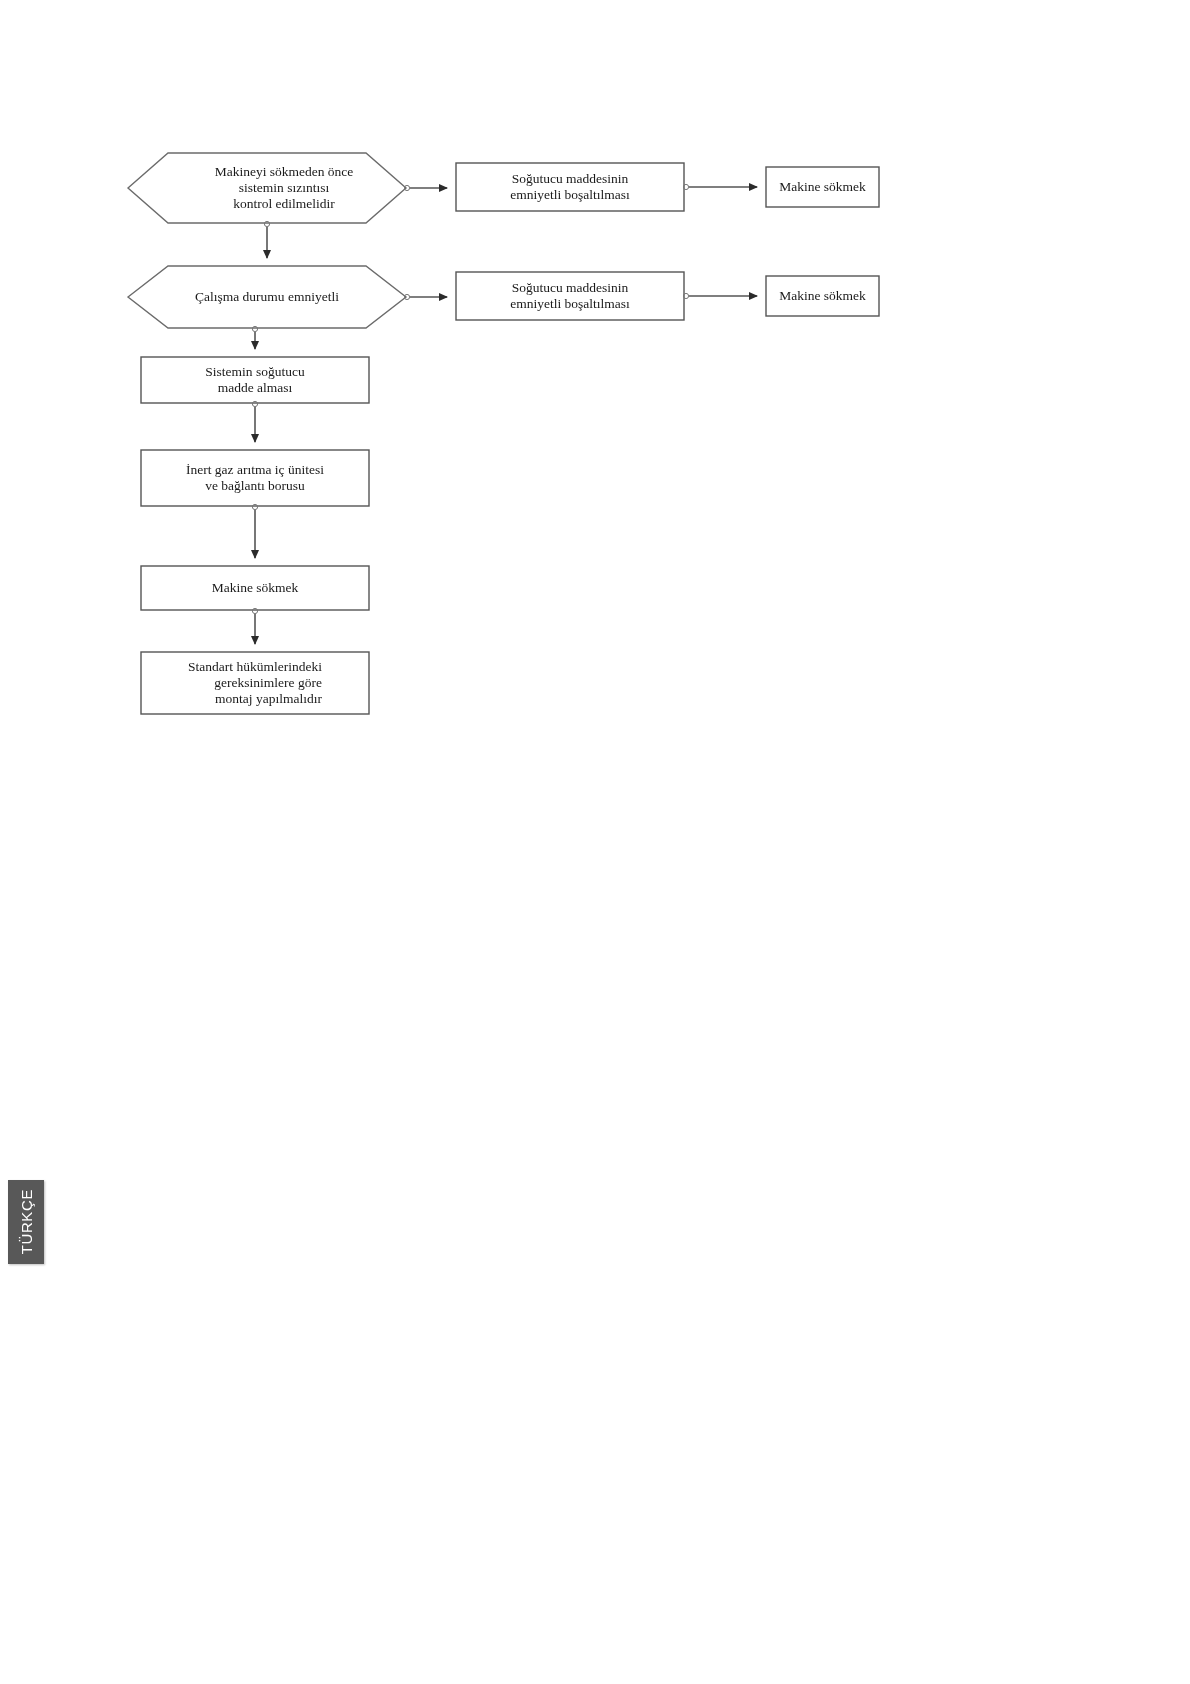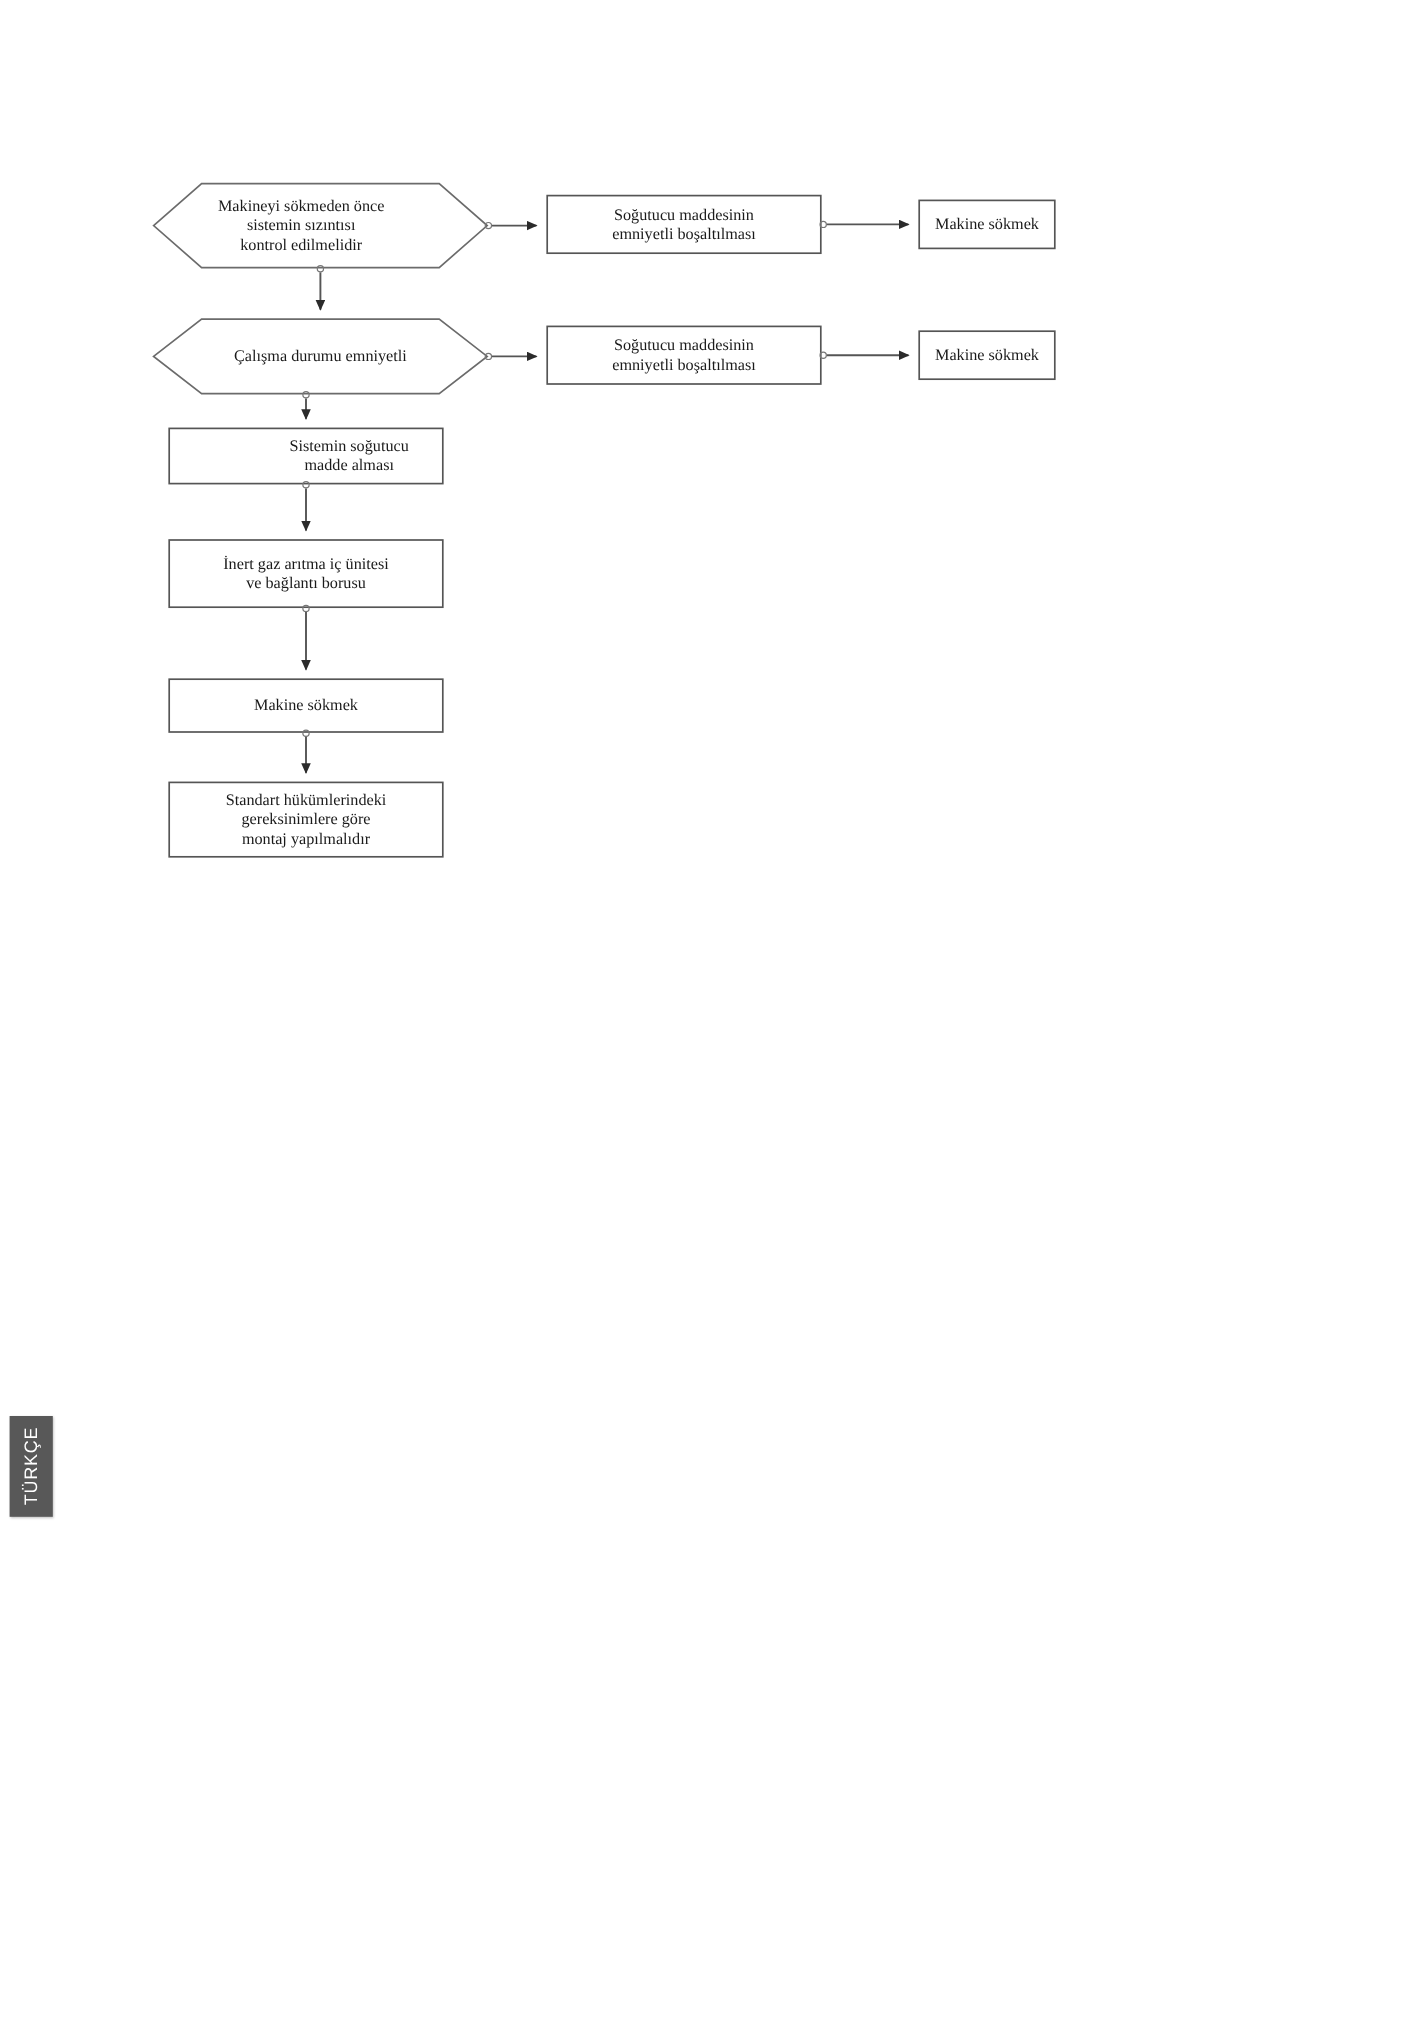--- a/index.html
+++ b/index.html
@@ -68,26 +68,26 @@
     font-size: 13.5px;
     line-height: 1.18;
     display: flex;
     align-items: center;
     justify-content: center;
     pointer-events: none;
   }
   .node-label span { display: block; white-space: pre-line; }
 
   
-  .n-dec1   { left: 112px; top: 152px; width: 278px; height: 72px; }
+  .n-dec1   { left: 145px; top: 152px; width: 278px; height: 72px; }
   .n-dec2   { left: 128px; top: 264px; width: 278px; height: 66px; }
-  .n-p1     { left: 141px; top: 357px; width: 228px; height: 46px; padding-left: 36px; }
+  .n-p1     { left: 141px; top: 357px; width: 228px; height: 46px; }
   .n-p2     { left: 141px; top: 450px; width: 228px; height: 56px; }
   .n-p3     { left: 141px; top: 566px; width: 228px; height: 44px; }
-  .n-p4     { left: 141px; top: 652px; width: 228px; height: 62px; }
+  .n-p4     { left: 141px; top: 652px; width: 228px; height: 62px; text-align: right; }
   .n-r1a    { left: 456px; top: 163px; width: 228px; height: 48px; }
   .n-r1b    { left: 766px; top: 167px; width: 113px; height: 40px; }
   .n-r2a    { left: 456px; top: 272px; width: 228px; height: 48px; }
   .n-r2b    { left: 766px; top: 276px; width: 113px; height: 40px; }
 </style>
 </head>
 <body>
 
 <div id="page">
 

